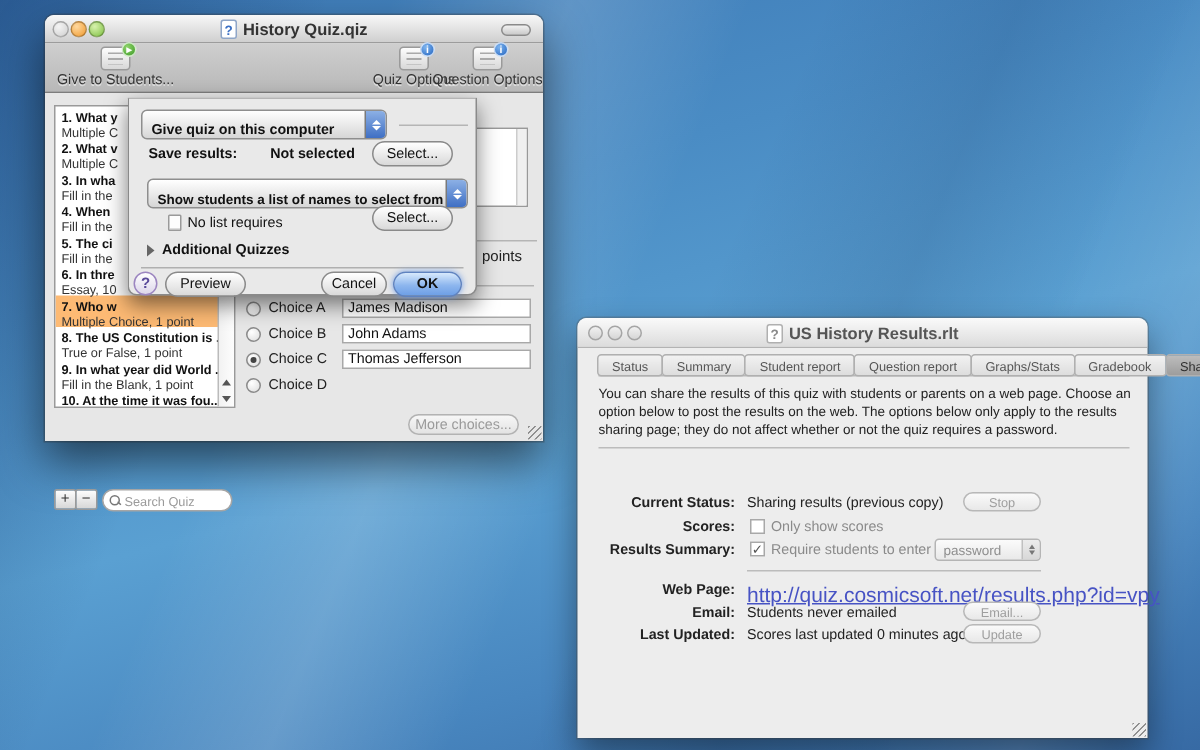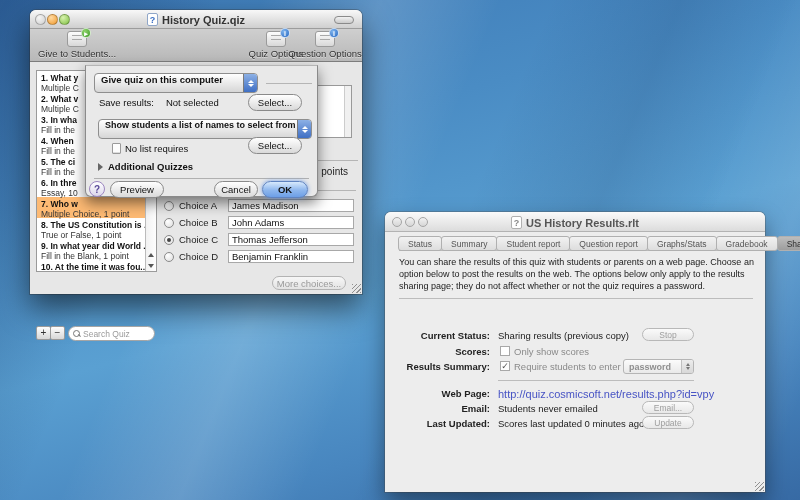--- a/index.html
+++ b/index.html
@@ -74,21 +74,21 @@
     color:#111; font-size:9.5px; display:flex; align-items:center; justify-content:center; }
   .capsule.dis { border-color:#b3b3b3; background:linear-gradient(#f7f7f7,#e3e3e3); color:#9a9a9a; }
   .more-choices { position:absolute; left:242px; top:214px; width:74px; height:14px; }
   .rhandle { position:absolute; right:1px; bottom:1px; width:9px; height:9px;
     background:repeating-linear-gradient(135deg, #909090 0 1px, transparent 1px 3px); }
   
   .sheet { position:absolute; left:55px; top:55px; width:233px; height:132px; background:#e9e9e9;
     border:1px solid #8a8a8a; border-top-color:#b5b5b5; border-radius:0 0 6px 6px;
     box-shadow:0 6px 14px rgba(0,0,0,0.5); z-index:5; }
   .popup { position:absolute; border:1px solid #8e8e8e; border-radius:4px; background:linear-gradient(#ffffff,#d6d6d6);
-    display:flex; align-items:flex-start; overflow:hidden; }
+    display:flex; align-items:flex-end; overflow:hidden; }
   .popup .ptxt { padding-left:6px; font-weight:bold; color:#111; white-space:nowrap; }
   .pcap { margin-left:auto; width:14px; align-self:stretch; border-left:1px solid #7a7a7a;
     background:linear-gradient(#8cb0e5,#3f6fc4); display:flex; flex-direction:column; align-items:center; justify-content:center; gap:1px; }
   .pcap .u { width:0; height:0; border-left:3px solid transparent; border-right:3px solid transparent; border-bottom:3px solid #fff; }
   .pcap .d { width:0; height:0; border-left:3px solid transparent; border-right:3px solid transparent; border-top:3px solid #fff; }
   .sheet .row-txt { position:absolute; font-size:9.5px; color:#111; display:flex; align-items:center; }
   .page-ico { width:9px; height:11px; background:#fdfdfd; border:1px solid #9a9a9a; border-radius:1px; margin-right:4px;
     box-shadow:inset 0 -1px 0 #ddd; }
   .disc-tri { width:0; height:0; border-top:4px solid transparent; border-bottom:4px solid transparent; border-left:5px solid #666; margin-right:5px; }
   .help-btn { position:absolute; left:3px; top:115px; width:16px; height:16px; border-radius:50%;
@@ -117,26 +117,26 @@
   .fvalue { position:absolute; left:113px; font-size:9.5px; color:#222; white-space:nowrap; }
   .fvalue.dim, .cb-lbl { color:#8a8a8a; }
   .pillbtn { position:absolute; left:257px; width:52px; height:13px; border:1px solid #b8b8b8; border-radius:7px;
     background:linear-gradient(#fafafa,#e8e8e8); color:#9e9e9e; font-size:8.5px;
     display:flex; align-items:center; justify-content:center; white-space:nowrap; }
   .cb { position:absolute; left:115px; width:10px; height:10px; border:1px solid #a8a8a8; background:#fff;
     font-size:9px; line-height:9px; color:#555; text-align:center; }
   .cb-lbl { position:absolute; left:129px; font-size:9.5px; white-space:nowrap; }
   .mini-pop { position:absolute; left:238px; width:71px; height:15px; border:1px solid #b5b5b5; border-radius:3px;
     background:linear-gradient(#fbfbfb,#e9e9e9); display:flex; align-items:center; overflow:hidden; }
-  .mini-pop .ptxt { padding-left:5px; font-size:9px; color:#8f8f8f; font-weight:bold; }
+  .mini-pop .ptxt { padding-left:5px; font-size:9px; color:#8f8f8f; font-weight:normal; }
   .mini-cap { margin-left:auto; width:12px; align-self:stretch; border-left:1px solid #c0c0c0;
     background:linear-gradient(#ececec,#d8d8d8); display:flex; flex-direction:column; align-items:center; justify-content:center; gap:1px; }
   .mini-cap .u { width:0; height:0; border-left:2.5px solid transparent; border-right:2.5px solid transparent; border-bottom:3px solid #777; }
   .mini-cap .d { width:0; height:0; border-left:2.5px solid transparent; border-right:2.5px solid transparent; border-top:3px solid #777; }
-  .link { font-size:11px; color:#4753c4; white-space:nowrap; }
+  .link { font-size:14px; color:#4753c4; text-decoration:underline; white-space:nowrap; }
 </style>
 </head>
 <body>
 
 <div class="desktop">
 
   <div class="window win-quiz">
     <div class="titlebar">
       <span class="tl c1"></span>
       <span class="tl c2"></span>
@@ -249,39 +249,38 @@
         <span class="choice-box">Thomas Jefferson</span>
       </div>
       <div class="choice-row" style="top:153px;">
         <span class="radio"></span>
         <span class="choice-lbl">Choice B</span>
         <span class="choice-box">John Adams</span>
       </div>
       <div class="choice-row" style="top:187px;">
         <span class="radio"></span>
         <span class="choice-lbl">Choice D</span>
-        <span class="choice-box">Benjamin Franklin</span>
       </div>
       <div class="capsule dis more-choices">More choices...</div>
       <div class="rhandle"></div>
     </div>
 
     <div class="sheet">
       <div class="popup" style="left:8px; top:7px; width:164px; height:20px;">
         <span class="ptxt" style="font-size:9.5px;">Give quiz on this computer</span>
         <span class="pcap">
             <span class="u"></span>
             <span class="d"></span>
           </span>
       </div>
       <div class="hline" style="left:180px; width:46px; top:17px;"></div>
 
       <div class="row-txt" style="left:13px; top:31px;">
-        <span style="font-weight:normal;">Save results:</span>
-        <span style="margin-left:12px;">Not selected</span>
+        <span style="font-weight:bold;">Save results:</span>
+        <span style="margin-left:22px;font-weight:bold;">Not selected</span>
       </div>
       <div class="capsule" style="position:absolute; left:162px; top:28px; width:54px; height:17px;">Select...</div>
 
       <div class="popup" style="left:12px; top:53px; width:214px; height:20px;">
         <span class="ptxt" style="font-size:9px;">Show students a list of names to select from</span>
         <span class="pcap">
             <span class="u"></span>
             <span class="d"></span>
           </span>
       </div>

